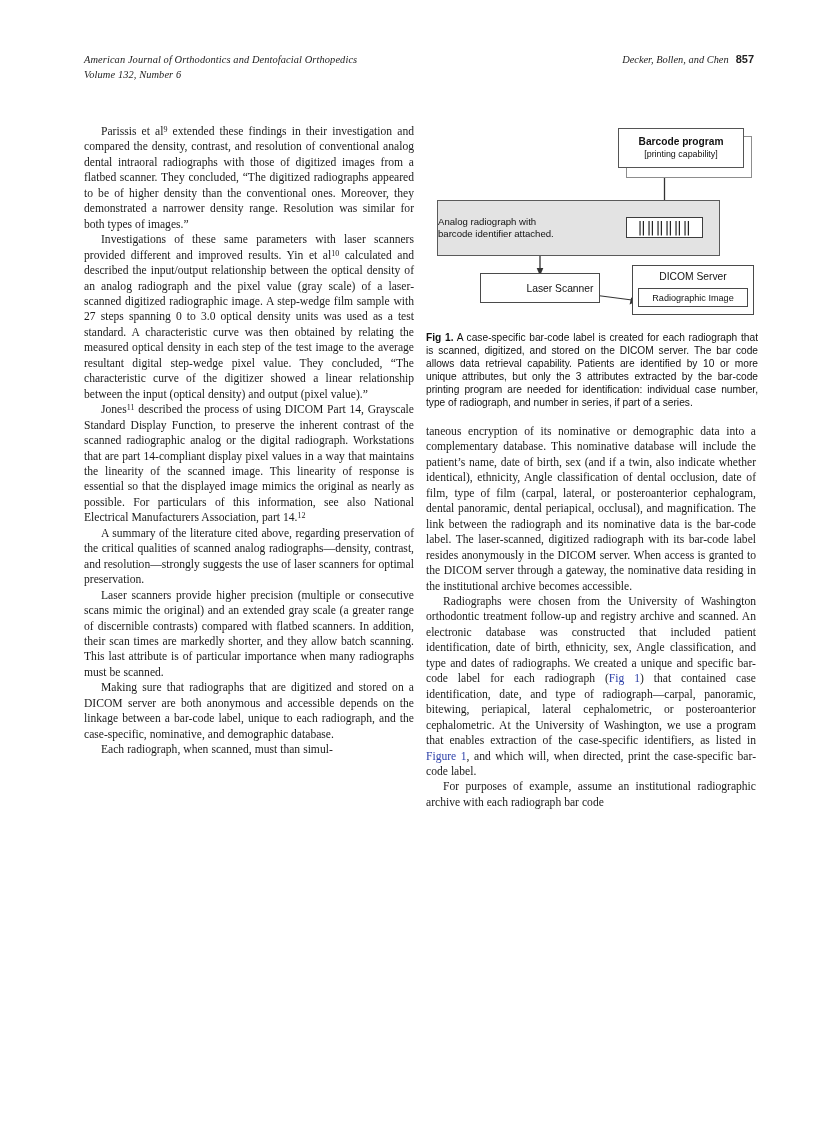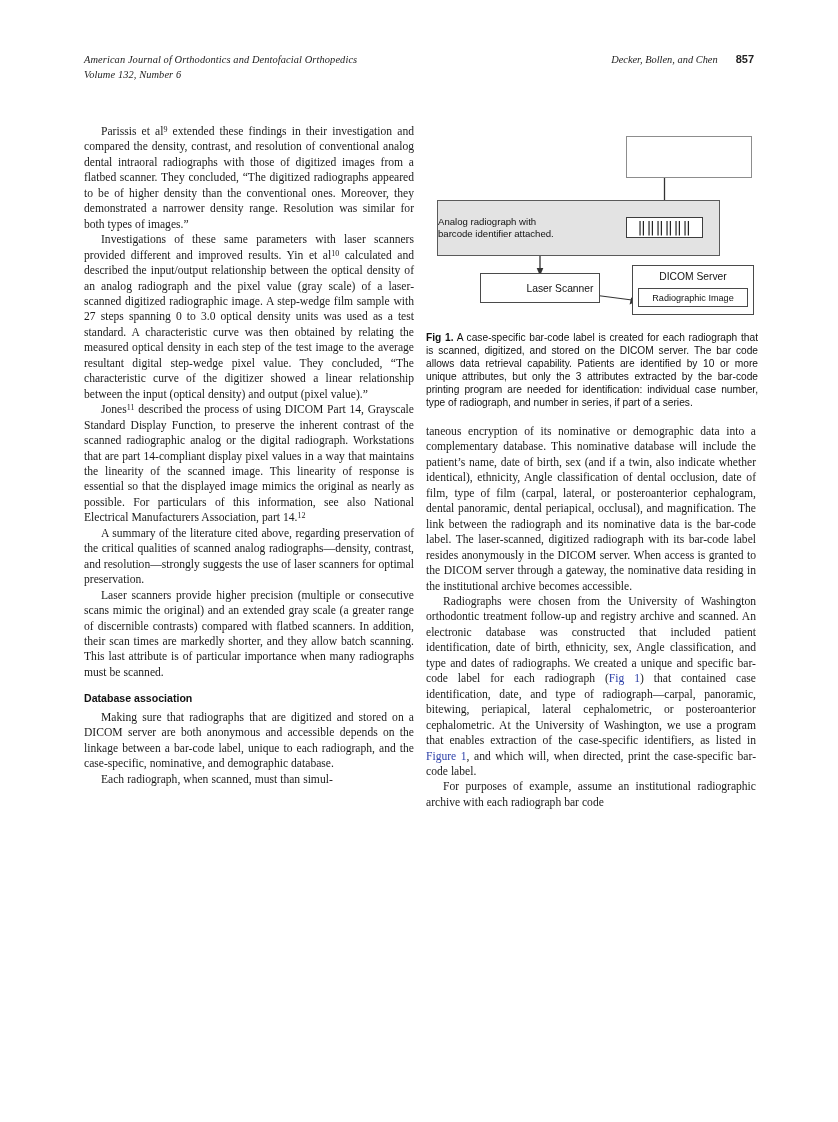--- a/index.html
+++ b/index.html
@@ -50,21 +50,21 @@
     line-height: 15px;
     white-space: nowrap;
     color: #232323;
   }
   .runhead-right .names { font-style: italic; }
   .runhead-right .pageno {
     font-weight: bold;
     font-style: normal;
     font-family: "Liberation Sans", sans-serif;
     font-size: 11px;
-    margin-left: 18px;
+    margin-left: 7px;
   }
 
   
   .col {
     position: absolute;
     top: 124px;
     width: 330px;
   }
   .col-left  { left: 84px; }
   .col-right { left: 426px; }
@@ -275,21 +275,20 @@
       <span class="names">Decker, Bollen, and Chen</span><span class="pageno">857</span>
     </div>
   </div>
 
   <div class="col col-left">
     <p class="body">Parissis et al<sup>9</sup> extended these findings in their investigation and compared the density, contrast, and resolution of conventional analog dental intraoral radiographs with those of digitized images from a flatbed scanner. They concluded, “The digitized radiographs appeared to be of higher density than the conventional ones. Moreover, they demonstrated a narrower density range. Resolution was similar for both types of images.”</p>
     <p class="body">Investigations of these same parameters with laser scanners provided different and improved results. Yin et al<sup>10</sup> calculated and described the input/output relationship between the optical density of an analog radiograph and the pixel value (gray scale) of a laser-scanned digitized radiographic image. A step-wedge film sample with 27 steps spanning 0 to 3.0 optical density units was used as a test standard. A characteristic curve was then obtained by relating the measured optical density in each step of the test image to the average resultant digital step-wedge pixel value. They concluded, “The characteristic curve of the digitizer showed a linear relationship between the input (optical density) and output (pixel value).”</p>
     <p class="body">Jones<sup>11</sup> described the process of using DICOM Part 14, Grayscale Standard Display Function, to preserve the inherent contrast of the scanned radiographic analog or the digital radiograph. Workstations that are part 14-compliant display pixel values in a way that maintains the linearity of the scanned image. This linearity of response is essential so that the displayed image mimics the original as nearly as possible. For particulars of this information, see also National Electrical Manufacturers Association, part 14.<sup>12</sup></p>
     <p class="body">A summary of the literature cited above, regarding preservation of the critical qualities of scanned analog radiographs—density, contrast, and resolution—strongly suggests the use of laser scanners for optimal preservation.</p>
     <p class="body">Laser scanners provide higher precision (multiple or consecutive scans mimic the original) and an extended gray scale (a greater range of discernible contrasts) compared with flatbed scanners. In addition, their scan times are markedly shorter, and they allow batch scanning. This last attribute is of particular importance when many radiographs must be scanned.</p>
-    <h3 class="sechead sp-before sp-after">Database association</h3>
     <p class="body">Making sure that radiographs that are digitized and stored on a DICOM server are both anonymous and accessible depends on the linkage between a bar-code label, unique to each radiograph, and the case-specific, nominative, and demographic database.</p>
     <p class="body">Each radiograph, when scanned, must than simul-</p>
   </div>
 
   <div class="figure">
     <div class="diagram">
 
       <svg class="dg-svg" viewBox="0 0 332 195">
 
         <line x1="238.5" y1="44" x2="238.5" y2="92" stroke="#333" stroke-width="1.3"></line>
@@ -297,20 +296,24 @@
 
         <line x1="114" y1="132" x2="114" y2="147" stroke="#333" stroke-width="1.3"></line>
         <polygon points="114,152 110.7,144 117.3,144" fill="#333"></polygon>
 
         <line x1="160" y1="170" x2="206" y2="176" stroke="#333" stroke-width="1.1"></line>
         <polygon points="212,176.8 203.6,180.4 205.2,173.4" fill="#333"></polygon>
       </svg>
 
       <div class="dg-shadow"></div>
 
+      <div class="dg-box dg-barcodeprog">
+        <div class="t1">Barcode program</div>
+        <div class="t2">[printing capability]</div>
+      </div>
 
       <div class="dg-box dg-analog">
         <div class="t">Analog radiograph with</div>
         <div class="t">barcode identifier attached.</div>
       </div>
 
       <div class="dg-barcode">
         <span class="bars">‖‖‖‖‖‖</span>
       </div>
 

